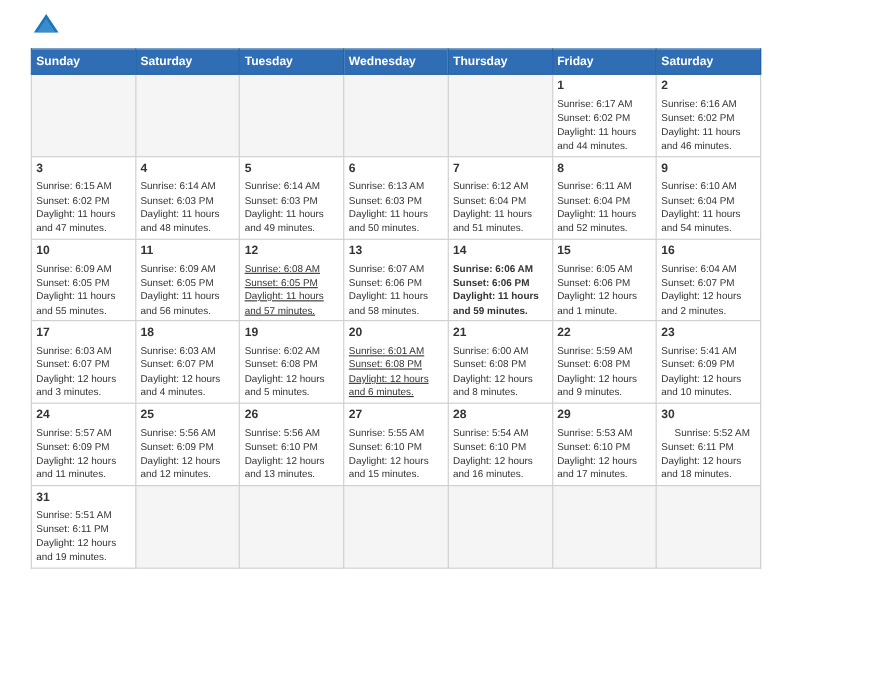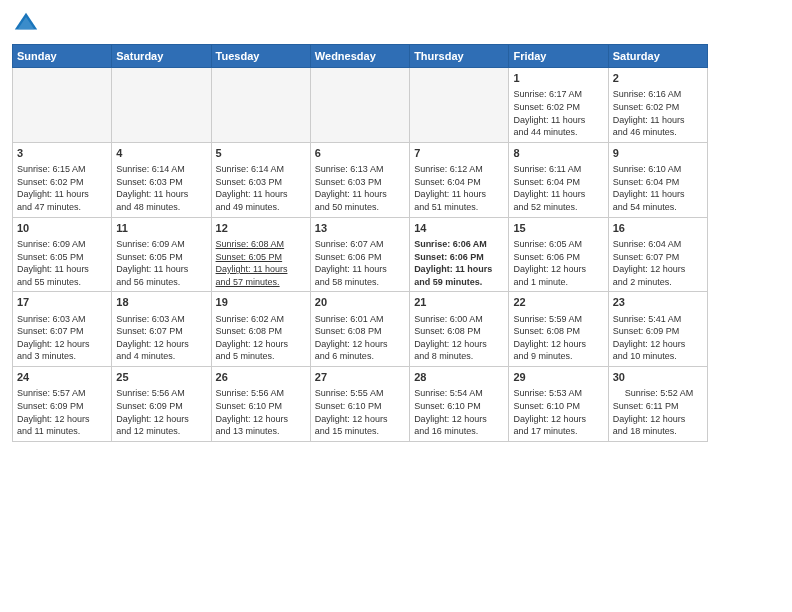--- a/index.html
+++ b/index.html
@@ -6,21 +6,21 @@
     body {
       width: 792px;
       height: 612px;
       background: #fff;
       font-family: Arial, sans-serif;
       overflow: hidden;
     }
     .page {
       width: 720px;
       height: 612px;
-      padding: 10px 12px;
+      padding: 10px 28px;
     }
     .header {
       display: flex;
       align-items: flex-start;
       justify-content: space-between;
       margin-bottom: 6px;
     }
     .logo {
       display: flex;
       align-items: center;
@@ -204,21 +204,21 @@
 Daylight: 12 hours
 and 3 minutes.</span></td>
           <td><span class="day-num">18</span><span style="white-space: pre-line;">Sunrise: 6:03 AM
 Sunset: 6:07 PM
 Daylight: 12 hours
 and 4 minutes.</span></td>
           <td><span class="day-num">19</span><span style="white-space: pre-line;">Sunrise: 6:02 AM
 Sunset: 6:08 PM
 Daylight: 12 hours
 and 5 minutes.</span></td>
-          <td><span class="day-num">20</span><span style="white-space: pre-line;">Sunrise: 6:01 AM
+          <td><span class="day-num">20</span><span style="white-space: pre-line; text-decoration: underline;">Sunrise: 6:01 AM
 Sunset: 6:08 PM
 Daylight: 12 hours
 and 6 minutes.</span></td>
           <td><span class="day-num">21</span><span style="white-space: pre-line;">Sunrise: 6:00 AM
 Sunset: 6:08 PM
 Daylight: 12 hours
 and 8 minutes.</span></td>
           <td><span class="day-num">22</span><span style="white-space: pre-line; margin-top: 37px;">Sunrise: 5:59 AM
 Sunset: 6:08 PM
 Daylight: 12 hours
@@ -250,16 +250,28 @@
 Daylight: 12 hours
 and 16 minutes.</span></td>
           <td><span class="day-num">29</span><span style="white-space: pre-line;">Sunrise: 5:53 AM
 Sunset: 6:10 PM
 Daylight: 12 hours
 and 17 minutes.</span></td>
           <td><span class="day-num">30</span><span style="white-space: pre-line; margin-left: 12px;">Sunrise: 5:52 AM
 Sunset: 6:11 PM
 Daylight: 12 hours
 and 18 minutes.</span></td>
+        </tr>
+        <tr class="last-row">
+          <td><span class="day-num">31</span><span style="white-space: pre-line;">Sunrise: 5:51 AM
+Sunset: 6:11 PM
+Daylight: 12 hours
+and 19 minutes.</span></td>
+          <td class="empty"></td>
+          <td class="empty"></td>
+          <td class="empty"></td>
+          <td class="empty"></td>
+          <td class="empty"></td>
+          <td class="empty"></td>
         </tr>
       </tbody>
   </table>
 </div>
 
 </body></html>

